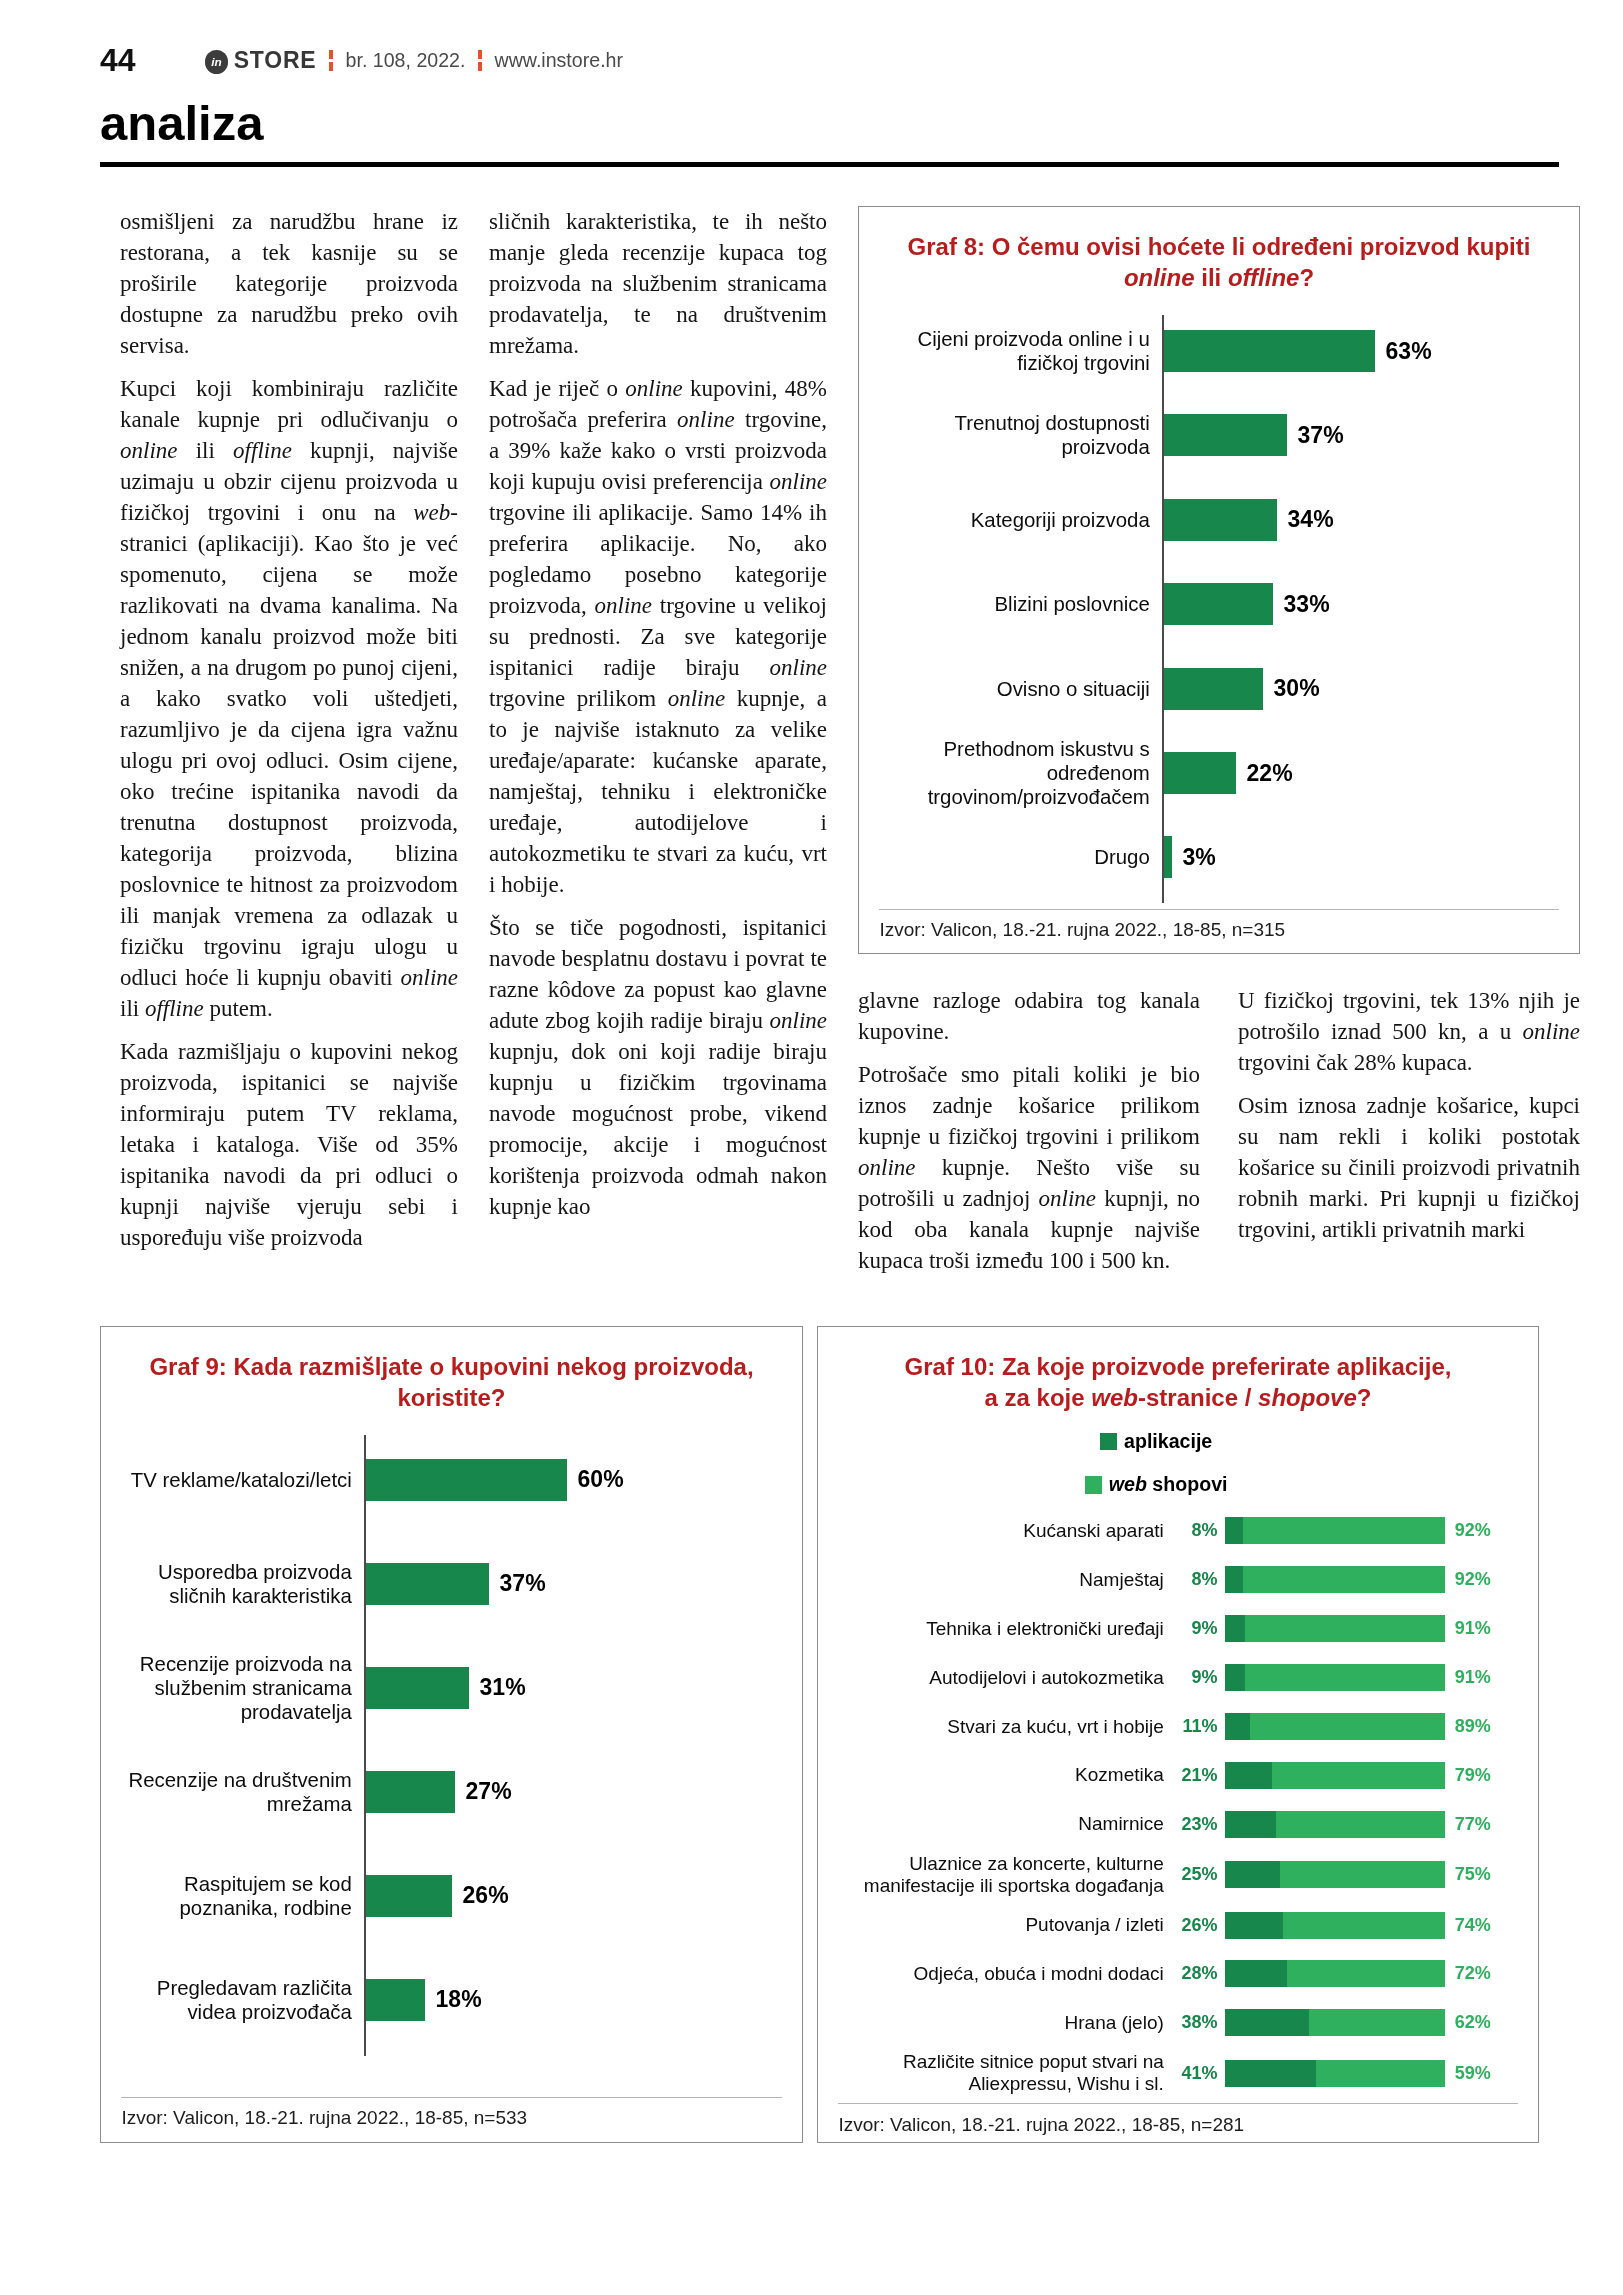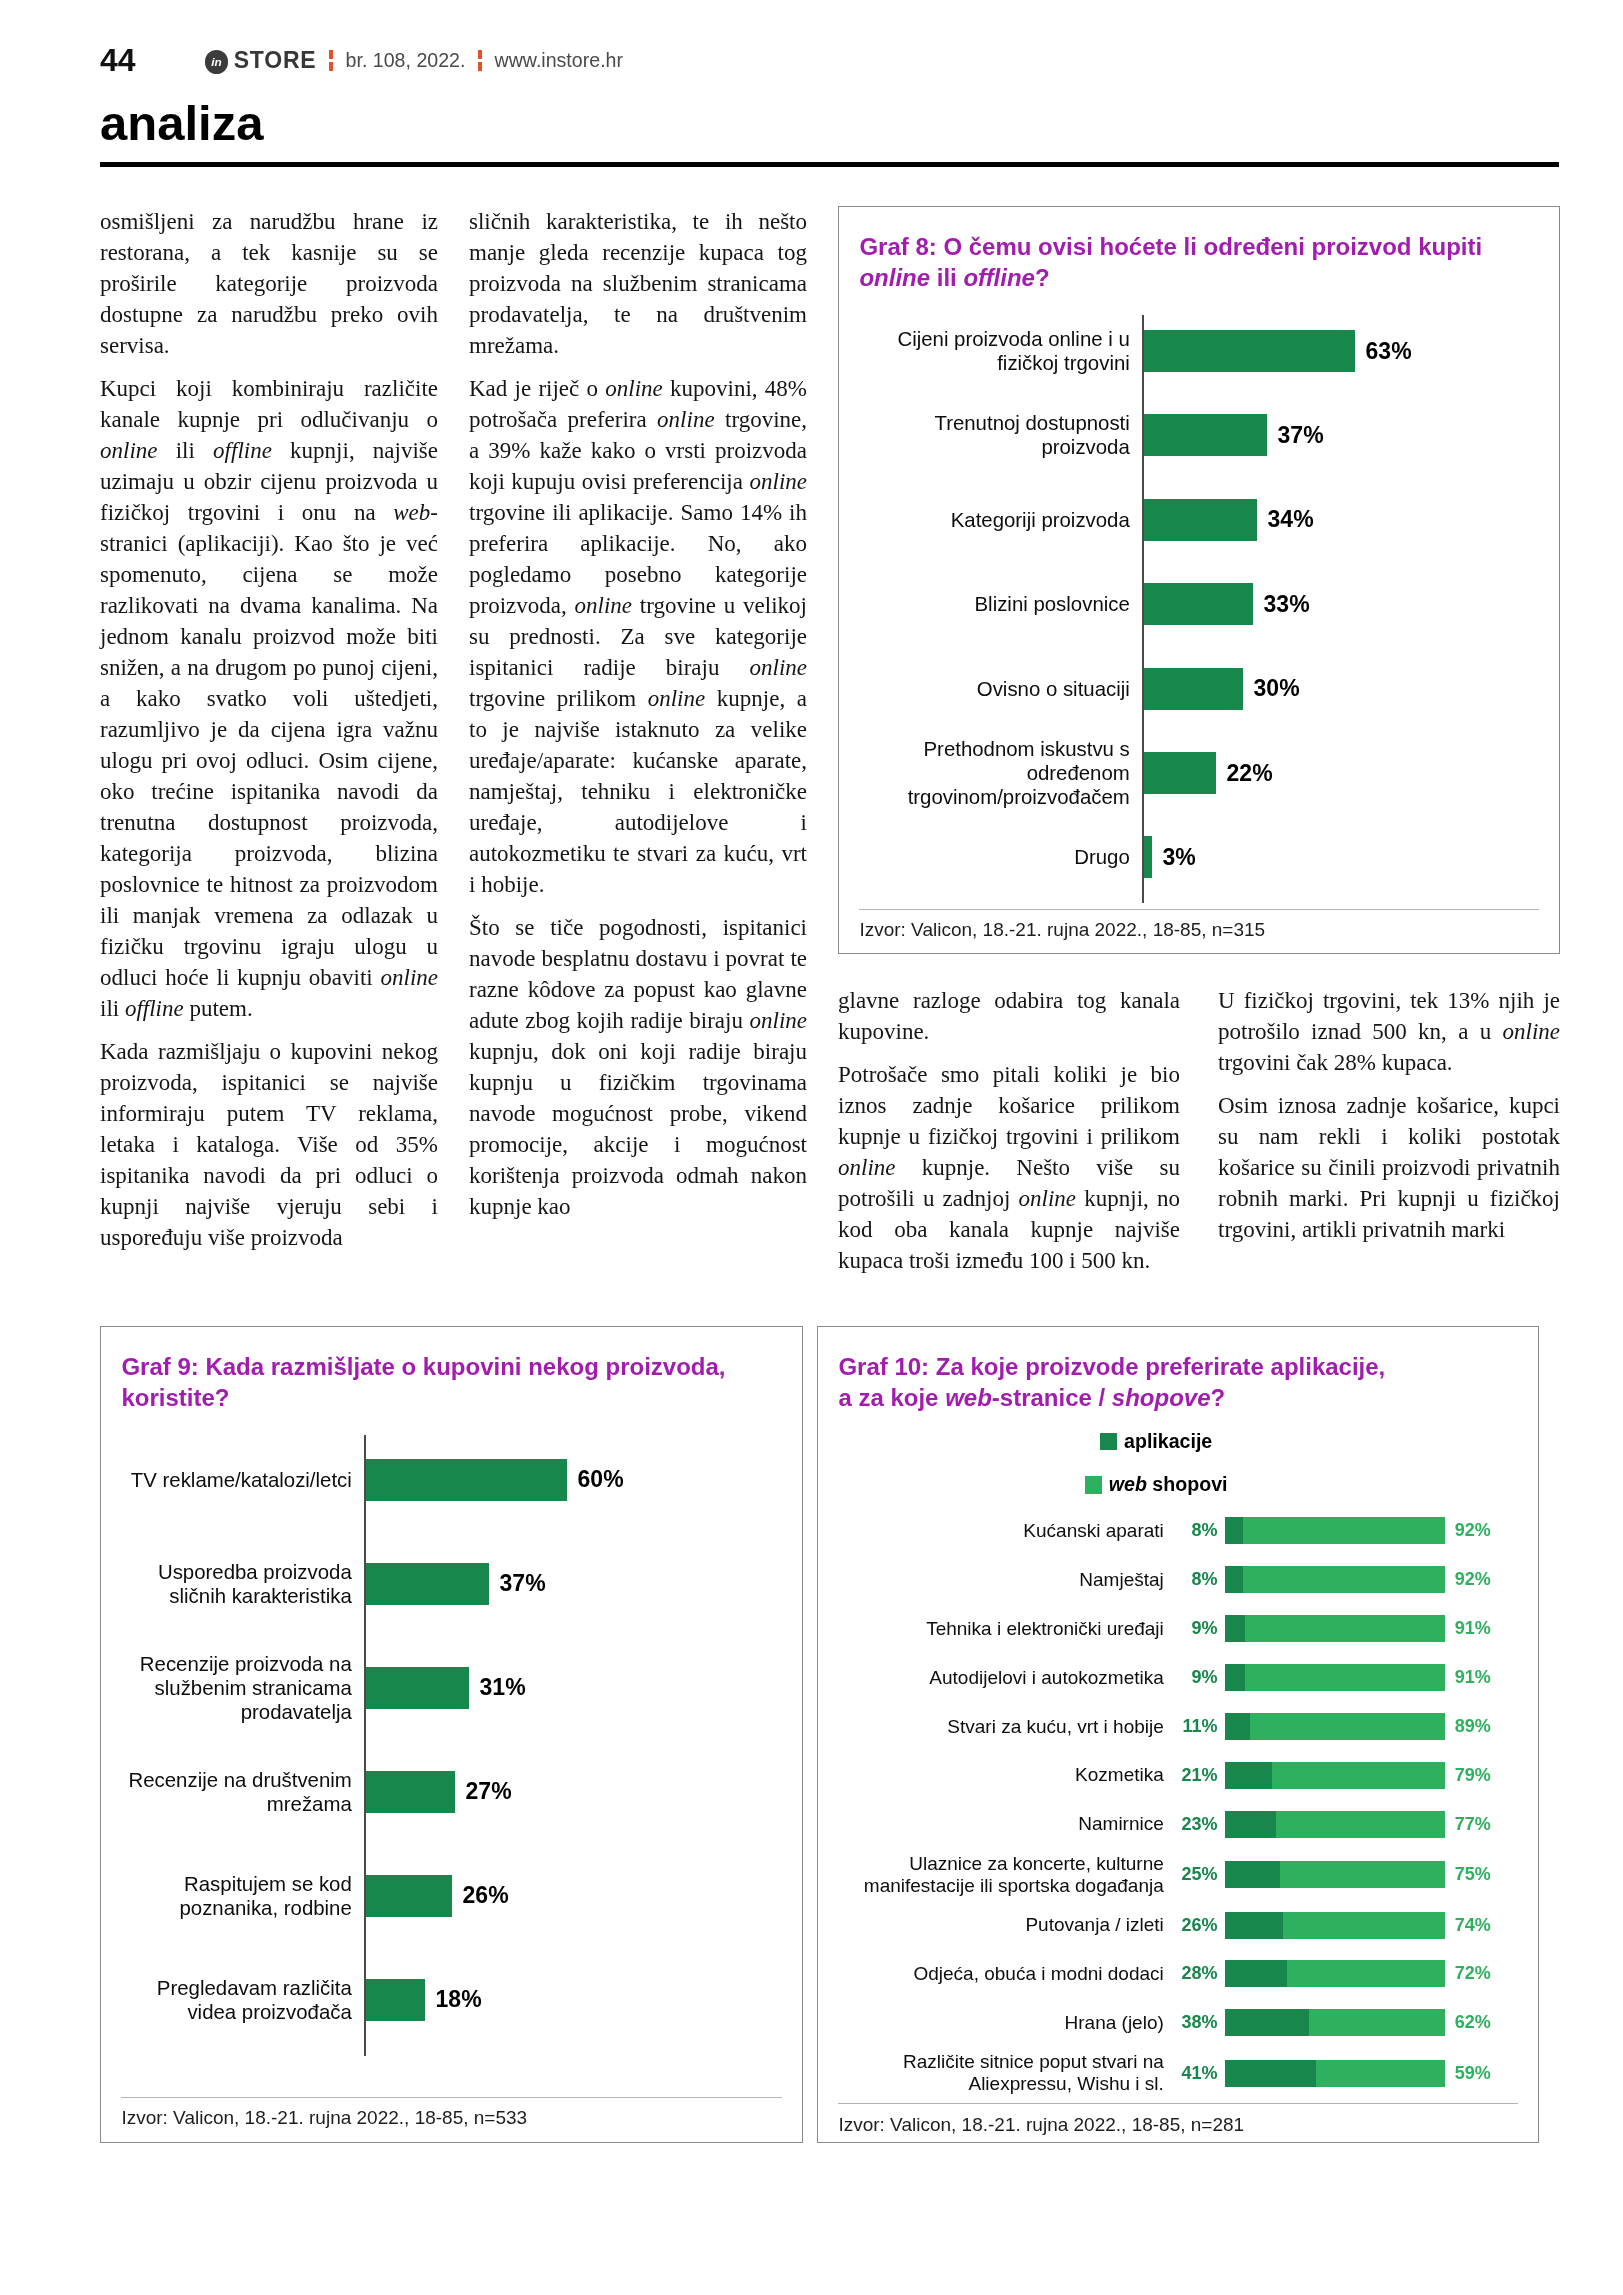--- a/index.html
+++ b/index.html
@@ -18,32 +18,32 @@
   .logo-text { font-size:23px; font-weight:800; color:#373737; letter-spacing:0.8px; margin-left:5.5px; }
   .msep { width:3.9px; height:21px; margin:0 12.6px; background:linear-gradient(#e8502a 42%, #ffffff 42%, #ffffff 56%, #e8502a 56%); }
   .meta { font-size:19.6px; color:#4a4a4a; }
 
   
   .section-title { font-family:"Liberation Sans", sans-serif; font-size:49px; font-weight:800;
                    color:#000; margin-top:20.4px; line-height:52px; }
   .rule { height:5.5px; background:#000; margin-top:12.6px; }
 
   
-  .top-row { display:flex; gap:31px; margin-top:39px; }
+  .top-row { display:flex; gap:31px; margin-top:39px;margin-left:20px; }
   .textcol { width:338px; flex:none; font-size:23px; line-height:31px; text-align:justify; }
   .para { margin-bottom:11.8px; }
   .graf8-col { width:722px; flex:none; display:flex; flex-direction:column; }
   .minicols { display:flex; gap:38px; margin-top:31px; }
   .minicol { width:342px; flex:none; font-size:23px; line-height:31px; text-align:justify; }
 
   
   .chartbox { border:1.6px solid #8c8c8c; background:#fff; padding:19px 20.4px 12.6px;
               font-family:"Liberation Sans", sans-serif; display:flex; flex-direction:column; overflow:hidden; }
   .graf8 { height:748px; }
-  .ctitle { text-align:left; font-weight:bold; font-size:24px; line-height:31px; color:#a21caf; margin:4.7px 0 20.4px; }
+  .ctitle { text-align:center; font-weight:bold; font-size:24px; line-height:31px; color:#b91c1c; margin:4.7px 0 20.4px; }
   .source { margin-top:auto; border-top:0.8px solid #b5b5b5; padding-top:9.4px; font-size:19px; color:#1d1d1d; }
 
   
   .hchart { position:relative; }
   .hchart::before { content:""; position:absolute; top:1.6px; bottom:1.6px; width:1.6px; background:#4a4a4a; }
   .g8::before { left:283px; }
   .g9::before { left:243px; }
   .hrow { display:flex; align-items:center; margin-bottom:9.4px; }
   .g8 .hrow { min-height:75px; }
   .g9 .hrow { min-height:93px; margin-bottom:11px; }

